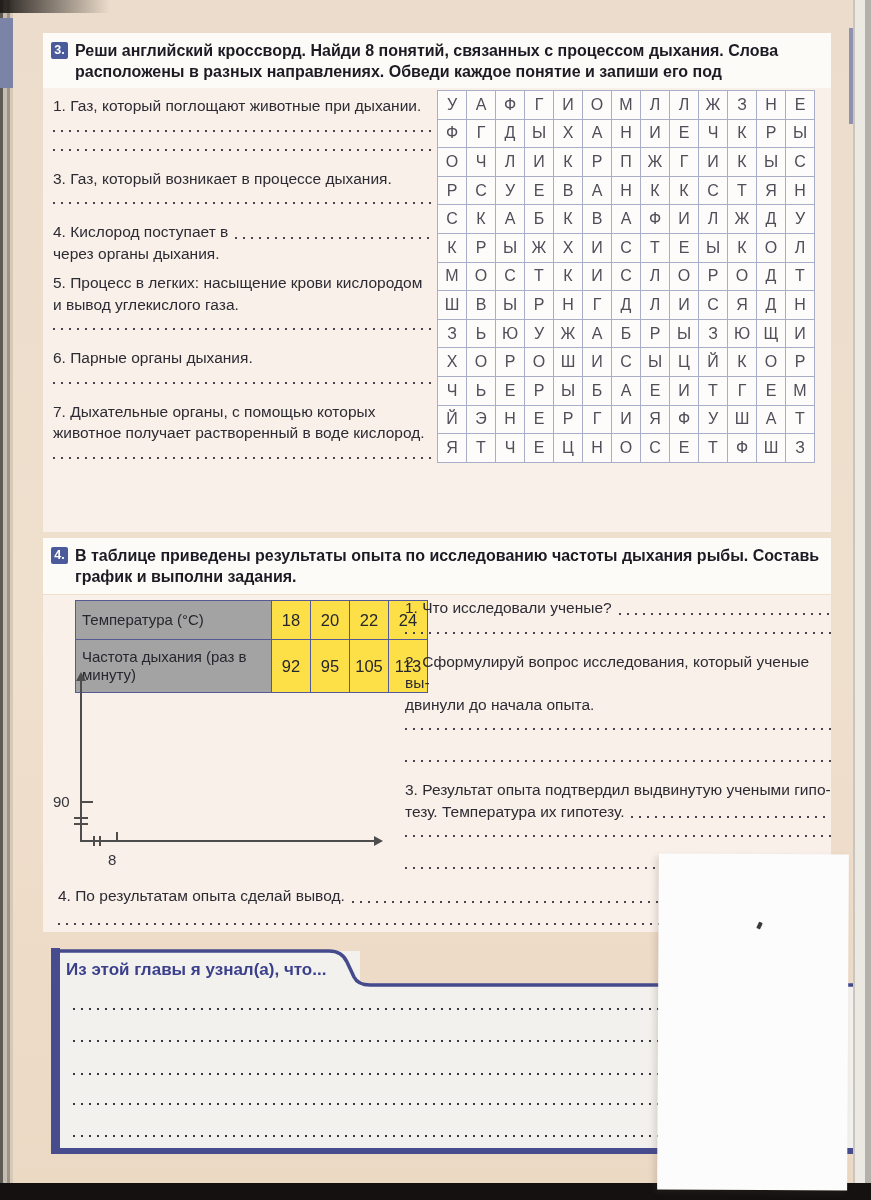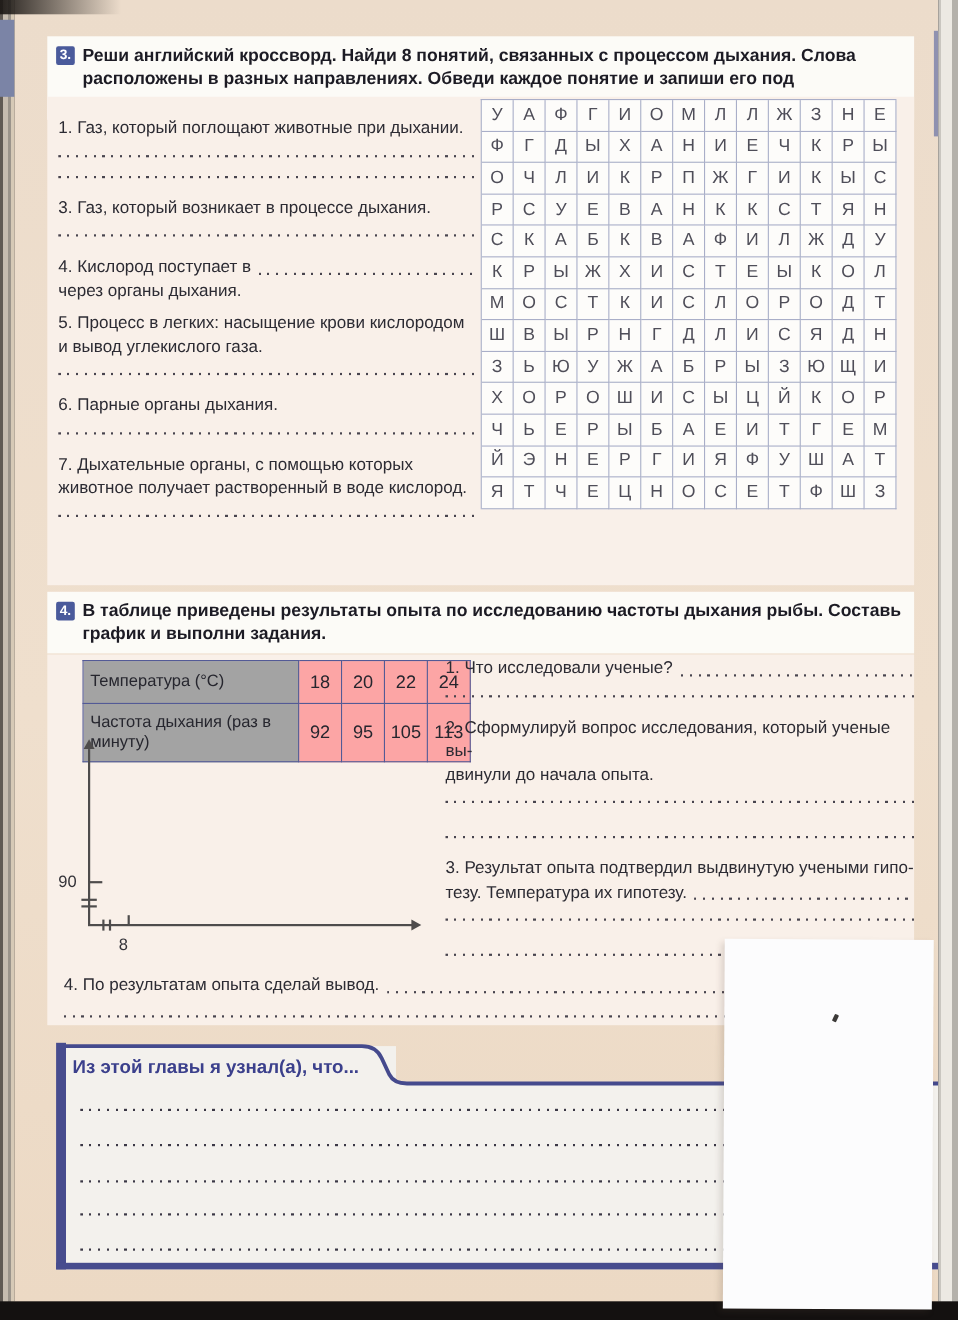--- a/index.html
+++ b/index.html
@@ -26,21 +26,21 @@
   .t4h{top:538px;min-height:56px;}
   .badge{flex:0 0 auto;width:17px;height:17px;margin:2px 7px 0 0;border-radius:2px;background:#4a5a9b;
         color:#fff;font-size:12.5px;font-weight:bold;text-align:center;line-height:17px;}
   .task-title{margin:0;font-size:16px;font-weight:bold;line-height:21px;color:#1c1b24;}
 
   .task-body{position:absolute;left:30px;width:788px;background:#f9f0e9;}
   .t3b{top:88px;height:444px;}
   .t4b{top:595px;height:337px;}
 
   
-  .qcol{position:absolute;left:10px;top:18px;width:380px;}
+  .qcol{position:absolute;left:10px;top:7px;width:380px;}
   .rcol{position:absolute;left:362px;top:2px;width:426px;}
   .q{margin:0;font-size:15.5px;line-height:21.5px;color:#2c2b33;}
   .flexline{display:flex;align-items:flex-end;}
   .flexline span:first-child{white-space:nowrap;}
   .dotfill{flex:1;height:2px;margin:0 2px 4px 7px;
         background-image:repeating-linear-gradient(90deg,#48444e 0 2px,transparent 2px 8px);}
   .dots{height:2px;background-image:repeating-linear-gradient(90deg,#48444e 0 2px,transparent 2px 8px);}
   .qcol .dots{margin:13px 0 17px;}
   .rcol .dots{margin:13px 0 17px;}
   .rcol .dots.gap{margin-top:30px;}
@@ -51,21 +51,21 @@
         grid-template-columns:repeat(13,29px);grid-auto-rows:28.6px;
         border-top:1px solid #a9aec8;border-left:1px solid #a9aec8;background:#fdfcfa;}
   .cell{border-right:1px solid #a9aec8;border-bottom:1px solid #a9aec8;
         display:flex;align-items:center;justify-content:center;
         font-size:16px;color:#4f4e59;}
 
   
   .data-table{position:absolute;left:32px;top:5px;border-collapse:collapse;}
   .data-table td{border:1.5px solid #535a96;font-size:15px;color:#26262e;}
   .data-table td.lab{width:183px;background:#a3a3a3;padding:3px 6px;line-height:18px;}
-  .data-table td.val{width:36px;text-align:center;font-size:16.5px;background:#fca5a5;}
+  .data-table td.val{width:36px;text-align:center;font-size:16.5px;background:#fde047;}
   .data-table tr:first-child td{height:32px;}
   .data-table tr:last-child td{height:46px;}
 
   
   .gline{position:absolute;background:#4e4c4c;}
   .arrow-up{position:absolute;width:0;height:0;border-left:5px solid transparent;
         border-right:5px solid transparent;border-bottom:9px solid #4e4c4c;}
   .arrow-right{position:absolute;width:0;height:0;border-top:5px solid transparent;
         border-bottom:5px solid transparent;border-left:9px solid #4e4c4c;}
   .glabel{position:absolute;font-size:15px;color:#35343a;}

